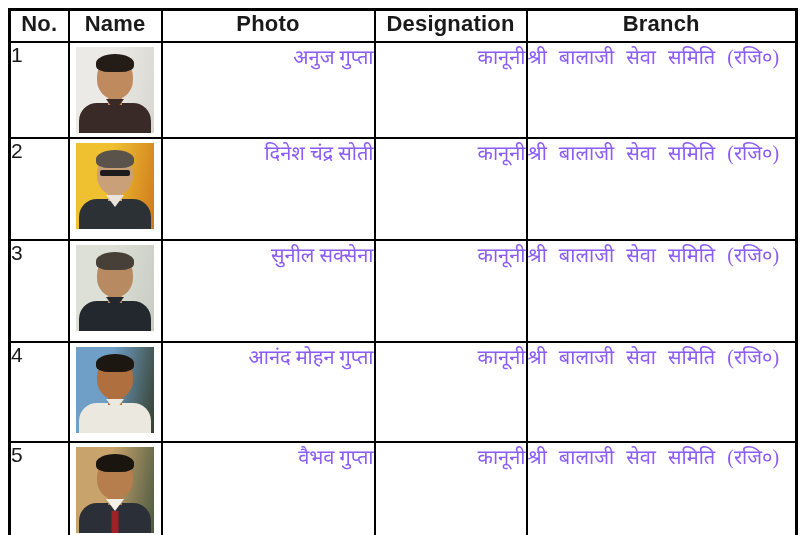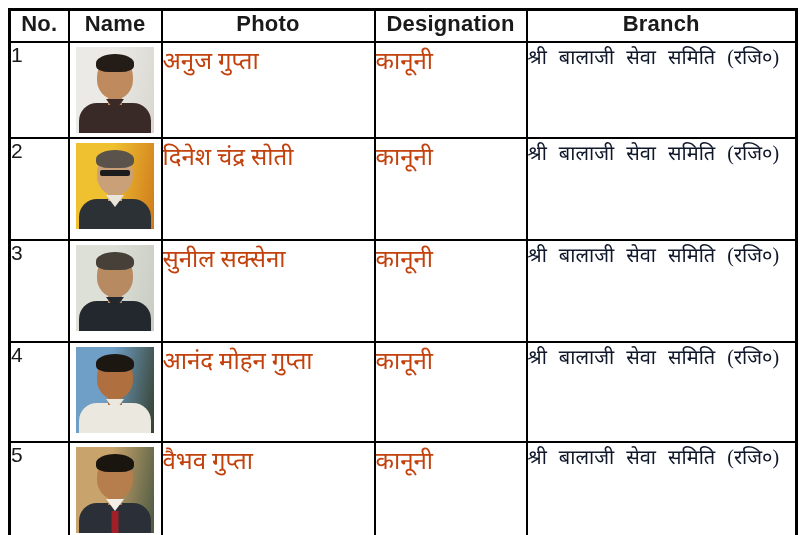--- a/index.html
+++ b/index.html
@@ -49,29 +49,29 @@
   }
 
   td.no-cell {
     font-size: 21px;
     color: #1a1a1a;
     padding: 4px 0 0 10px;
     font-family: "Liberation Sans", sans-serif;
   }
   td.photo-cell { text-align: center; }
   td.name-cell, td.des-cell {
-    text-align: left;
-    font-size: 24px;
-    color: #c2410c;
+    text-align: right;
+    font-size: 20px;
+    color: #8b5cf6;
     padding-top: 5px;
     font-family: "Liberation Serif", "DejaVu Sans", serif;
   }
   td.branch-cell {
     font-size: 20px;
-    color: #0f172a;
+    color: #8b5cf6;
     padding: 5px 10px 0 12px;
     word-spacing: 7px;
     line-height: 1.45;
     font-family: "Liberation Serif", "DejaVu Sans", serif;
   }
 
   tr.r1 { height: 92px; }
   tr.r2 { height: 102px; }
   tr.r3 { height: 102px; }
   tr.r4 { height: 100px; }

